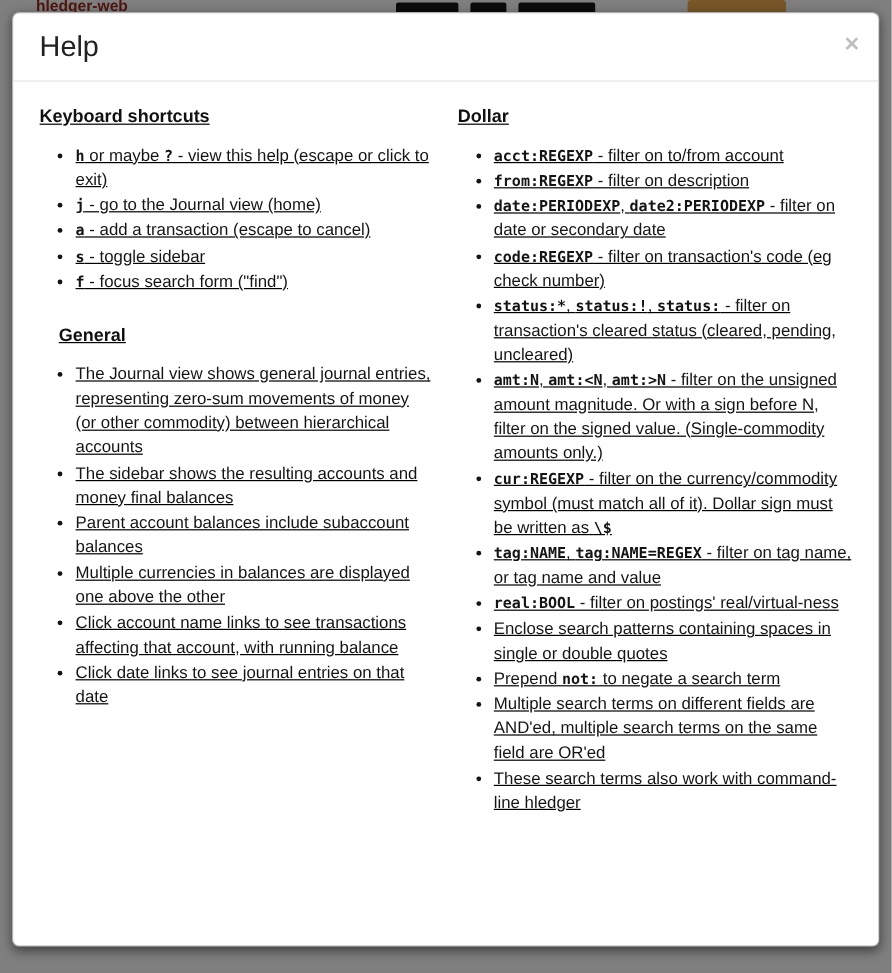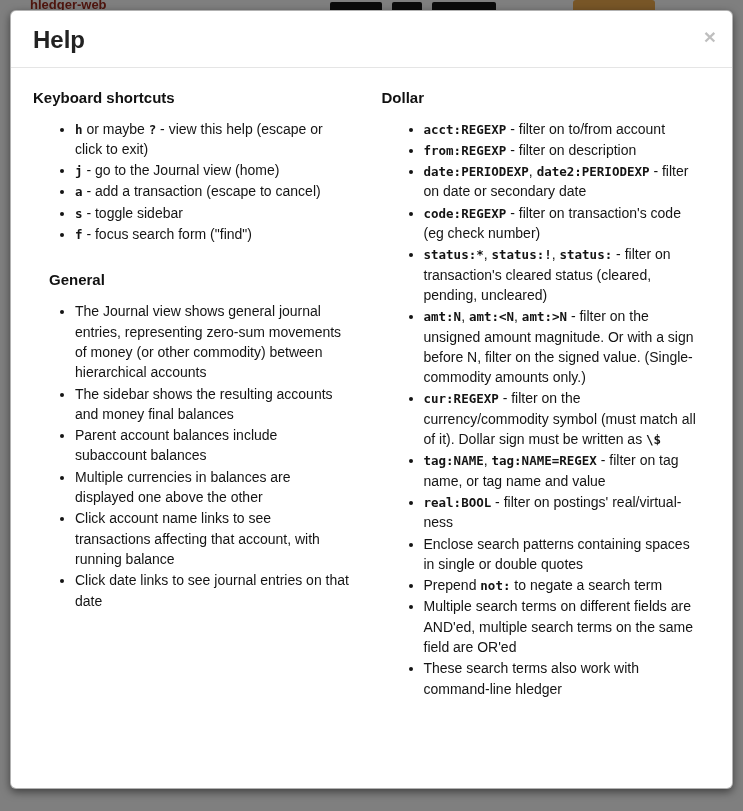--- a/index.html
+++ b/index.html
@@ -27,37 +27,37 @@
 
   
   .modal {
     position: absolute; left: 10px; top: 10px; width: 723px; height: 779px;
     background: #ffffff; z-index: 3;
     border: 1px solid rgba(0,0,0,0.3); border-radius: 6px;
     box-shadow: 0 3px 9px rgba(0,0,0,0.5);
     overflow: hidden;
   }
   .modal-header { position: relative; padding: 15px 16px 13px 22px; border-bottom: 1px solid #e5e5e5; }
-  .modal-title { margin: 0; font-size: 24px; font-weight: bold; color: #222; line-height: 1.15; }
+  .modal-title { margin: 0; font-size: 24px; font-weight: normal; color: #222; line-height: 1.15; }
   .close-btn {
     position: absolute; top: 15px; right: 16px;
     background: none; border: none; padding: 0; cursor: pointer;
     font-size: 21px; font-weight: bold; line-height: 1; color: #000; opacity: 0.25;
     font-family: "Liberation Sans", sans-serif;
   }
   .modal-body { padding: 21px 22px; display: flex; gap: 20px; }
-  .col { flex: 1 1 0; min-width: 0; }
+  .col { flex: 1 1 0; min-width: 0; text-decoration: underline; }
   .section-heading { margin: 0 0 13px 0; font-size: 15px; font-weight: bold; color: #111; }
   .section-heading.spaced { margin-top: 27px; margin-left: 16px; }
   .help-list {
     margin: 0 0 10px 0; padding-left: 30px;
     font-size: 14px; line-height: 1.45; color: #141414;
     list-style-type: disc;
   }
-  .help-list li { margin: 1px 12px; }
+  .help-list li { margin: 1px 0; }
   .code { font-family: "DejaVu Sans Mono", monospace; font-weight: bold; font-size: 12.5px; }
 </style>
 </head>
 <body>
 
 <div class="page-behind">
   <a class="brand-link" href="#">hledger-web</a>
   <div class="heading-fragment">
     <span class="frag-a"></span>
       <span class="frag-b"></span>

